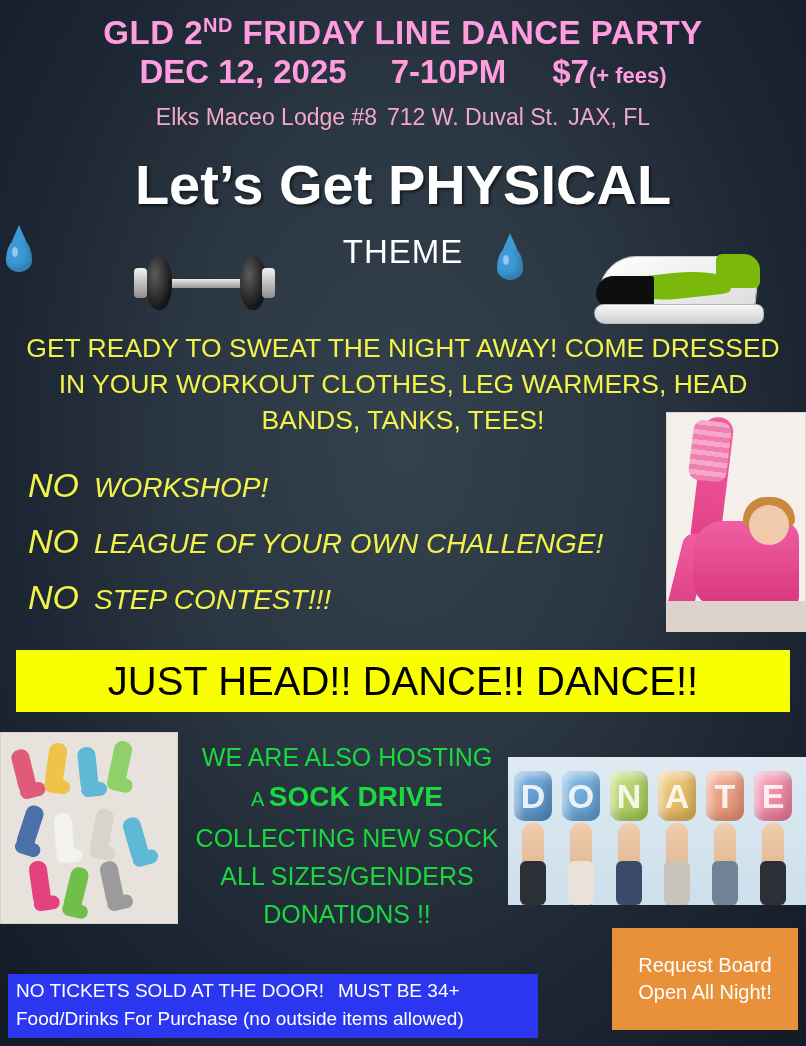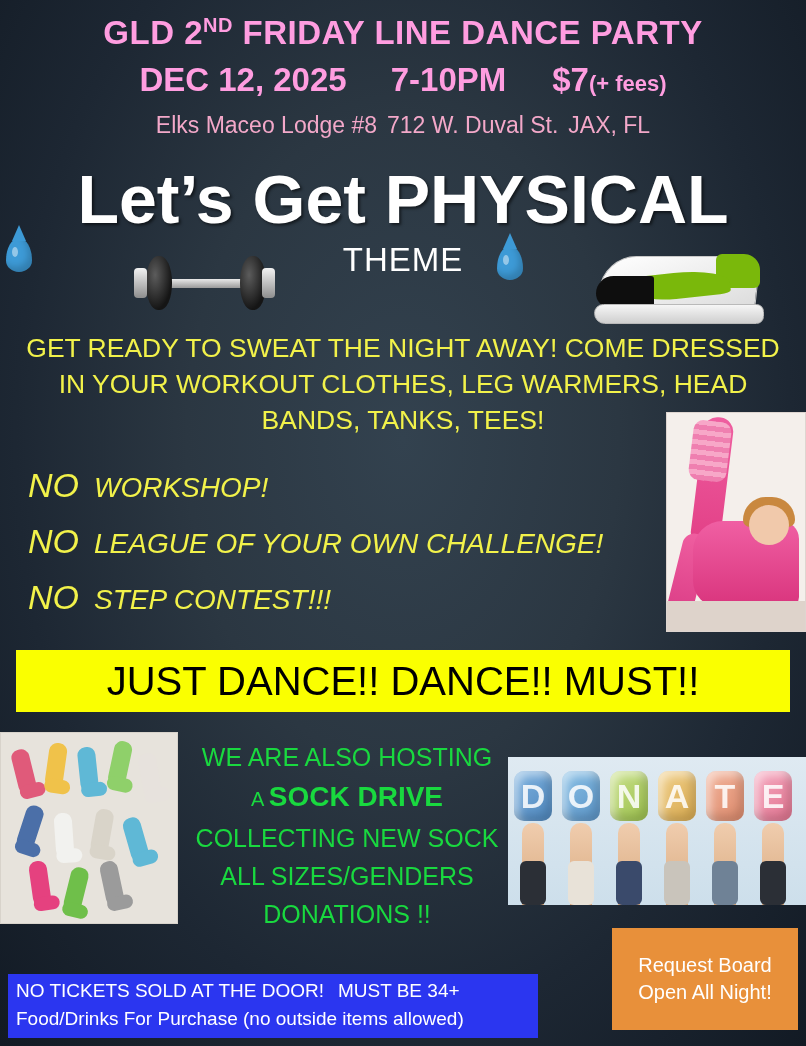--- a/index.html
+++ b/index.html
@@ -24,21 +24,21 @@
   }
   .hdr-line1 {
     font-weight: bold;
     font-size: 33px;
     color: #ff9de0;
     letter-spacing: 0.5px;
     white-space: nowrap;
   }
   .hdr-line1 sup { font-size: 20px; }
   .hdr-line2 {
-    margin-top: 9px;
+    margin-top: 1px;
     font-weight: bold;
     font-size: 33px;
     color: #ff9de0;
     white-space: nowrap;
   }
   .hdr-line2 .gap1 { display: inline-block; width: 44px; }
   .hdr-line2 .gap2 { display: inline-block; width: 46px; }
   .hdr-line2 .fees { font-size: 22px; }
   .hdr-line3 {
     margin-top: 13px;
@@ -53,21 +53,21 @@
     position: relative;
     height: 150px;
     margin-top: 16px;
   }
   .theme-title {
     position: absolute;
     left: 0; right: 0;
     top: 10px;
     text-align: center;
     color: #ffffff;
-    font-size: 68px;
+    font-size: 56px;
     font-weight: bold;
     line-height: 1;
     text-shadow: 2px 2px 3px rgba(0,0,0,0.55);
     white-space: nowrap;
   }
   .theme-word {
     position: absolute;
     left: 0; right: 0;
     top: 86px;
     text-align: center;
@@ -470,21 +470,21 @@
     <div class="pa-leg"></div>
     <div class="pa-warmer"></div>
     <div class="pa-arm"></div>
     <div class="pa-body"></div>
     <div class="pa-hair"></div>
     <div class="pa-head"></div>
     <div class="pa-floor"></div>
   </div>
 
   <div class="just-dance">
-    <span>JUST  DANCE!! DANCE!! MUST!!</span>
+    <span>JUST  HEAD!! DANCE!! DANCE!!</span>
   </div>
 
   <div class="photo-socks">
     <div class="sock" style="left:14px;  top:16px;  background:#e05a7a; transform:rotate(-14deg);"></div>
     <div class="sock" style="left:46px;  top:10px;  background:#f0c24a; transform:rotate(8deg);"></div>
     <div class="sock" style="left:78px;  top:14px;  background:#5fb8d6; transform:rotate(-6deg);"></div>
     <div class="sock" style="left:110px; top:8px;   background:#8fd06a; transform:rotate(12deg);"></div>
     <div class="sock" style="left:140px; top:20px;  background:#e7e2dd; transform:rotate(-10deg);"></div>
     <div class="sock" style="left:20px;  top:72px;  background:#4b6fa8; transform:rotate(18deg);"></div>
     <div class="sock" style="left:54px;  top:80px;  background:#f2f2ef; transform:rotate(-4deg);"></div>

